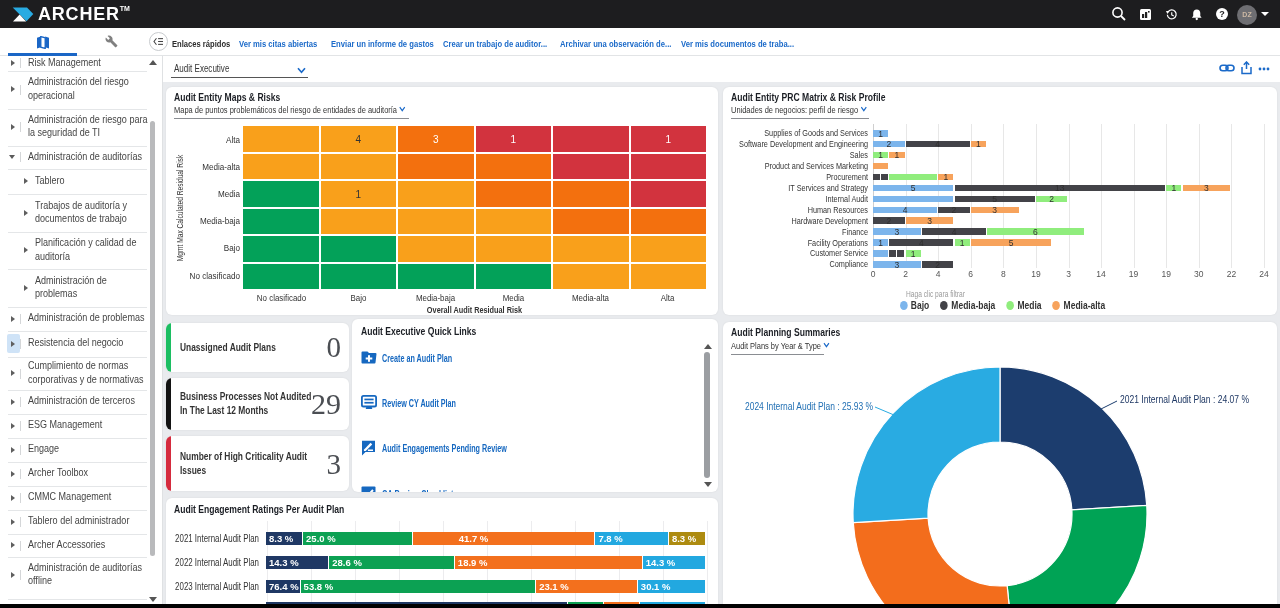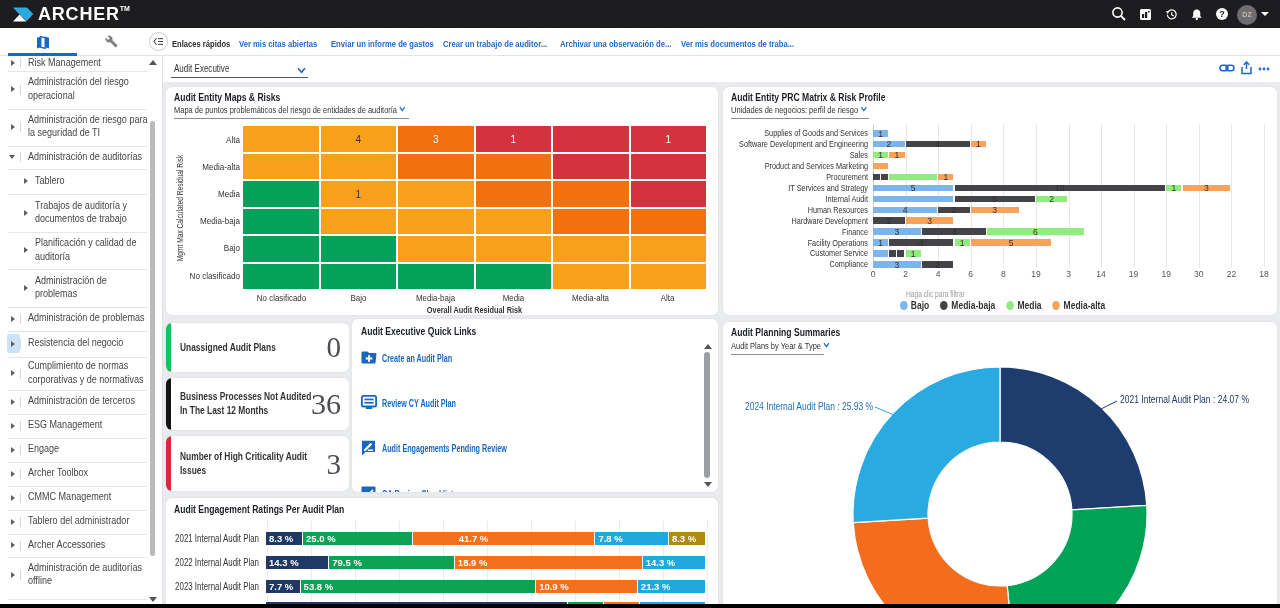--- a/index.html
+++ b/index.html
@@ -243,21 +243,21 @@
 <div class="panel" id="pA" style="left:166px;top:87px;width:552px;height:228px;"></div>
 <div class="panel" id="pB" style="left:723px;top:87px;width:554px;height:228px;"></div>
 <div class="kcard" style="top:323px;height:49px;">
     <div class="kstrip" style="background:#1cbe62;"></div>
     <div class="ktitle" style="top:18px;">Unassigned Audit Plans</div>
     <div class="knum" style="top:8px;font-size:29px;">0</div>
   </div>
 <div class="kcard" style="top:378px;height:52px;">
     <div class="kstrip" style="background:#131313;"></div>
     <div class="ktitle" style="top:12px;">Business Processes Not Audited<br>In The Last 12 Months</div>
-    <div class="knum" style="top:9px;font-size:30px;">36</div>
+    <div class="knum" style="top:9px;font-size:30px;">29</div>
   </div>
 <div class="kcard" style="top:436px;height:55px;">
     <div class="kstrip" style="background:#d52b3e;"></div>
     <div class="ktitle" style="top:14px;">Number of High Criticality Audit<br>Issues</div>
     <div class="knum" style="top:12px;font-size:29px;">3</div>
   </div>
 <div class="panel" id="pD" style="left:352px;top:319px;width:366px;height:173px;"></div>
 <div class="panel" id="pE" style="left:166px;top:498px;width:552px;height:110px;border-radius:6px 6px 0 0;"></div>
 <div class="panel" id="pF" style="left:723px;top:322px;width:554px;height:286px;border-radius:6px 6px 0 0;overflow:hidden;"></div>
 <div id="content2">
@@ -351,21 +351,21 @@
 <div class="xnum" style="left:1091.1px;">14</div>
 <div class="gline" style="left:1133.6px;background:#e7e7e7;"></div>
 <div class="xnum" style="left:1123.6px;">19</div>
 <div class="gline" style="left:1166.2px;background:#e7e7e7;"></div>
 <div class="xnum" style="left:1156.2px;">19</div>
 <div class="gline" style="left:1198.8px;background:#e7e7e7;"></div>
 <div class="xnum" style="left:1188.8px;">30</div>
 <div class="gline" style="left:1231.4px;background:#e7e7e7;"></div>
 <div class="xnum" style="left:1221.4px;">22</div>
 <div class="gline" style="left:1264.0px;background:#e7e7e7;"></div>
-<div class="xnum" style="left:1254.0px;">18</div>
+<div class="xnum" style="left:1254.0px;">24</div>
 <div class="cat" style="top:128.2px;">Supplies of Goods and Services</div>
 <div class="bar bB" style="left:873.0px;top:130.0px;width:15.3px;"></div>
 <div class="blabel" style="left:870.6px;top:130.0px;width:20px;">1</div>
 <div class="cat" style="top:139.1px;">Software Development and Engineering</div>
 <div class="bar bB" style="left:873.0px;top:140.9px;width:31.6px;"></div>
 <div class="blabel" style="left:878.8px;top:140.9px;width:20px;">2</div>
 <div class="bar bD" style="left:905.6px;top:140.9px;width:64.2px;"></div>
 <div class="blabel" style="left:927.7px;top:140.9px;width:20px;">4</div>
 <div class="bar bO" style="left:970.7px;top:140.9px;width:15.3px;"></div>
 <div class="blabel" style="left:968.4px;top:140.9px;width:20px;">1</div>
@@ -484,30 +484,30 @@
 <div class="rrow" style="top:532px;">
       <div class="cN" style="width:8.3%;">8.3 %</div>
       <div class="cG" style="width:25.0%;">25.0 %</div>
       <div class="cO" style="width:41.7%;padding-left:46px;">41.7 %</div>
       <div class="cL" style="width:16.7%;">7.8 %</div>
       <div class="cY" style="width:8.3%;">8.3 %</div>
     </div>
 <div class="rlabel" style="top:557px;">2022 Internal Audit Plan</div>
 <div class="rrow" style="top:556px;">
       <div class="cN" style="width:14.3%;">14.3 %</div>
-      <div class="cG" style="width:28.6%;">79.5 %</div>
+      <div class="cG" style="width:28.6%;">28.6 %</div>
       <div class="cO" style="width:42.9%;">18.9 %</div>
       <div class="cL" style="width:14.3%;">14.3 %</div>
     </div>
 <div class="rlabel" style="top:581px;">2023 Internal Audit Plan</div>
 <div class="rrow" style="top:580px;">
-      <div class="cN" style="width:7.7%;">7.7 %</div>
+      <div class="cN" style="width:7.7%;">76.4 %</div>
       <div class="cG" style="width:53.8%;">53.8 %</div>
-      <div class="cO" style="width:23.1%;">10.9 %</div>
-      <div class="cL" style="width:15.4%;">21.3 %</div>
+      <div class="cO" style="width:23.1%;">23.1 %</div>
+      <div class="cL" style="width:15.4%;">30.1 %</div>
     </div>
 <div class="rlabel" style="top:603px;">2024 Internal Audit Plan</div>
 <div class="rrow" style="top:602px;">
       <div class="cN" style="width:69%;"></div>
       <div class="cG" style="width:8%;"></div>
       <div class="cO" style="width:8%;"></div>
       <div class="cL" style="width:15%;"></div>
     </div>
 <div class="ptitle" style="left:731px;top:326px;">Audit Planning Summaries</div>
 <div class="psub" style="left:731px;top:341px;">Audit Plans by Year &amp; Type <svg class="chev" width="8" height="6" viewBox="0 0 10 8">

